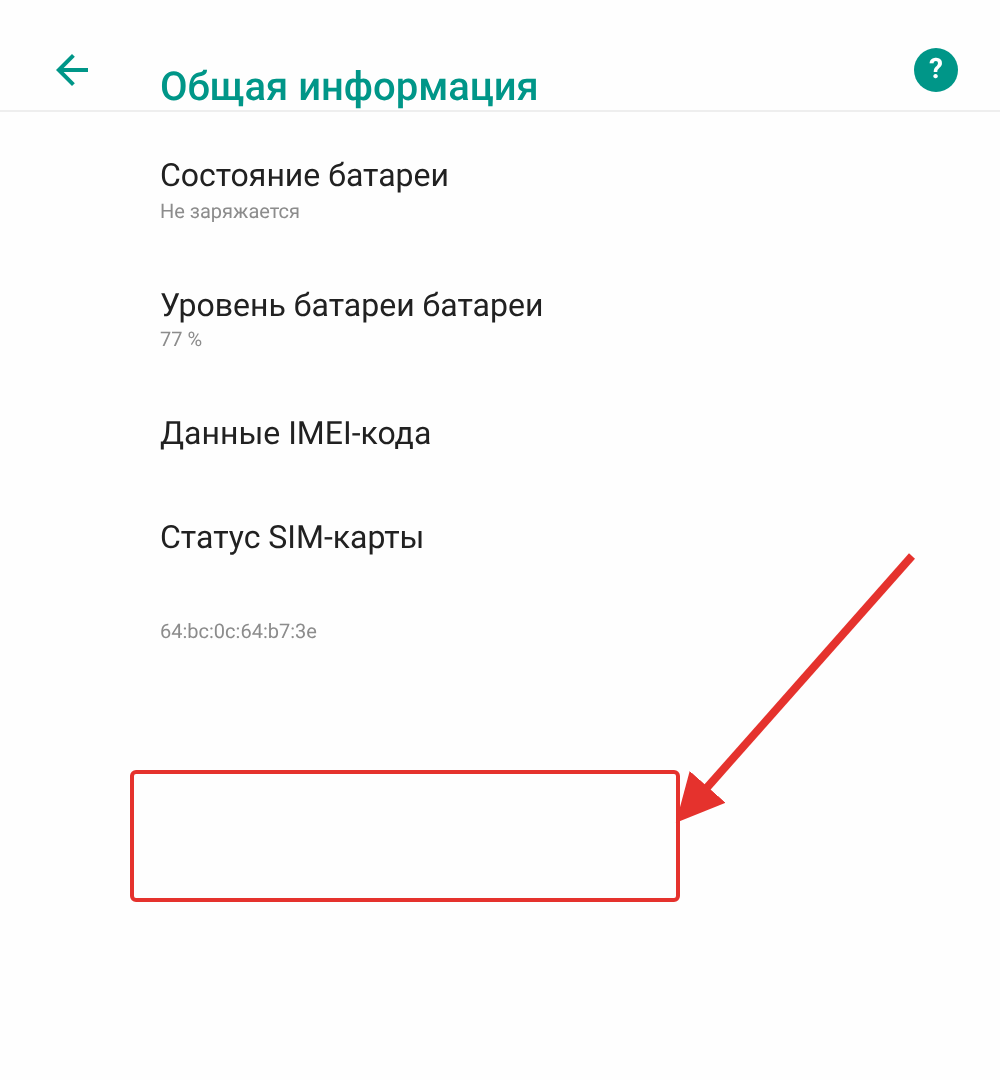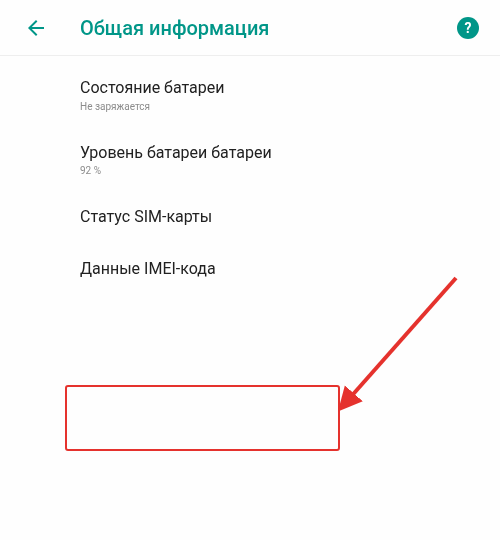--- a/index.html
+++ b/index.html
@@ -7,21 +7,21 @@
       font-family: Roboto, -apple-system, BlinkMacSystemFont, "Segoe UI", Arial, sans-serif;
       background: #fefefe;
       width: 500px;
       height: 540px;
       overflow: hidden;
       position: relative;
     }
     .toolbar {
       height: 56px;
       display: flex;
-      align-items: center;
+      align-items: flex-end;
       padding: 0 12px 0 16px;
       background: #fefefe;
       border-bottom: 1px solid #eee;
     }
     .back-btn {
       width: 40px;
       height: 40px;
       display: flex;
       align-items: center;
       justify-content: center;
@@ -105,29 +105,30 @@
   </div>
 </div>
 
 <div class="content">
   <div class="list-item">
     <div class="item-title">Состояние батареи</div>
     <div class="item-sub">Не заряжается</div>
   </div>
   <div class="list-item">
     <div class="item-title">Уровень батареи батареи</div>
-    <div class="item-sub">92 %</div>
+    <div class="item-sub">77 %</div>
+  </div>
+  <div class="list-item">
+    <div class="item-title">Данные IMEI-кода</div>
   </div>
   <div class="list-item">
     <div class="item-title">Статус SIM-карты</div>
   </div>
   <div class="list-item">
-    <div class="item-title">Данные IMEI-кода</div>
-  </div>
-  <div class="list-item">
+    <div class="item-sub">64:bc:0c:64:b7:3e</div>
   </div>
 </div>
 
 <div class="highlight-box"></div>
 
 <svg class="arrow-svg" width="150" height="150">
   <defs>
     <marker id="ah" markerWidth="8" markerHeight="8" refX="2.2" refY="3" orient="auto">
       <polygon points="0 0, 6 3, 0 6" fill="#e5322d"></polygon>
     </marker>

